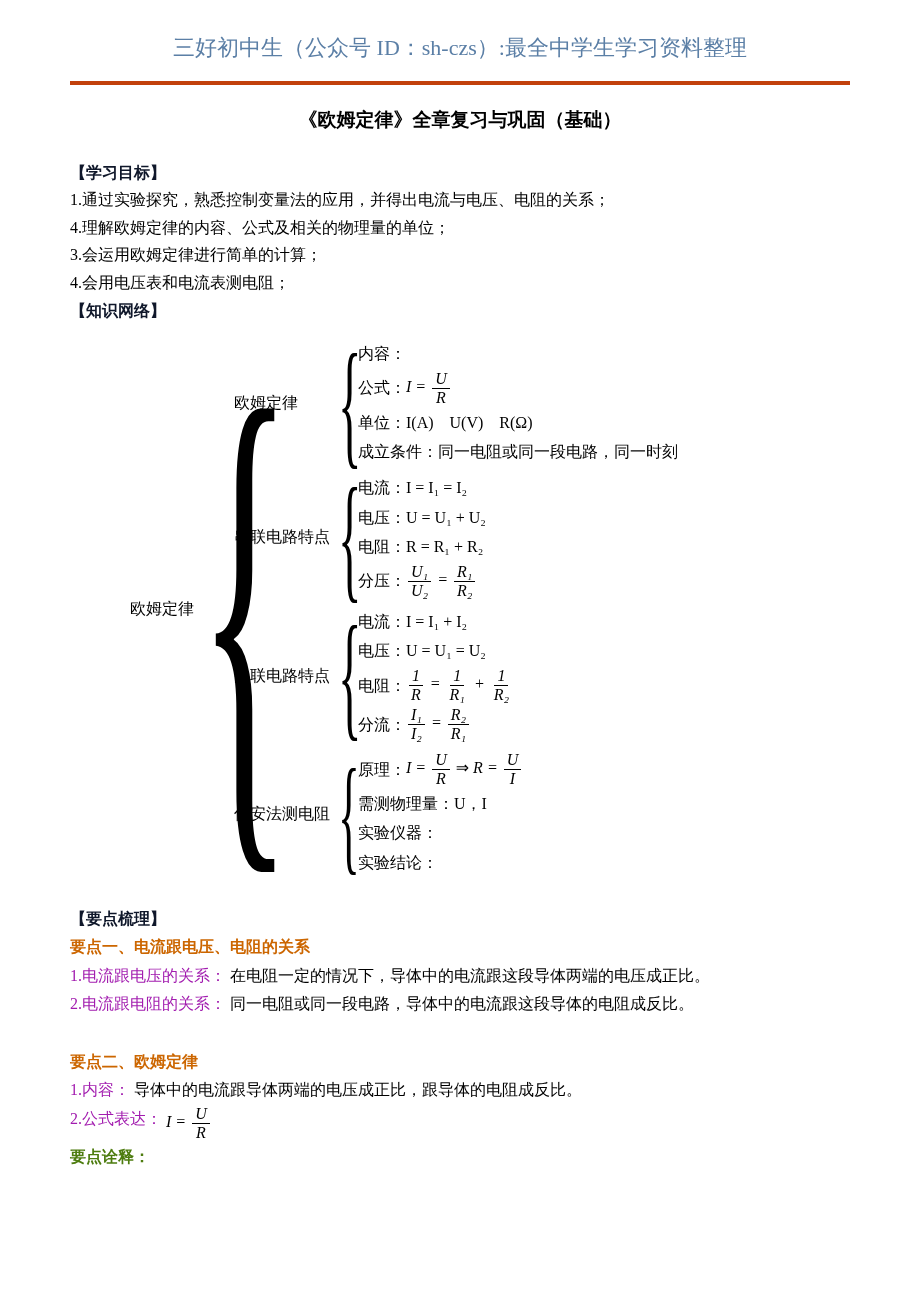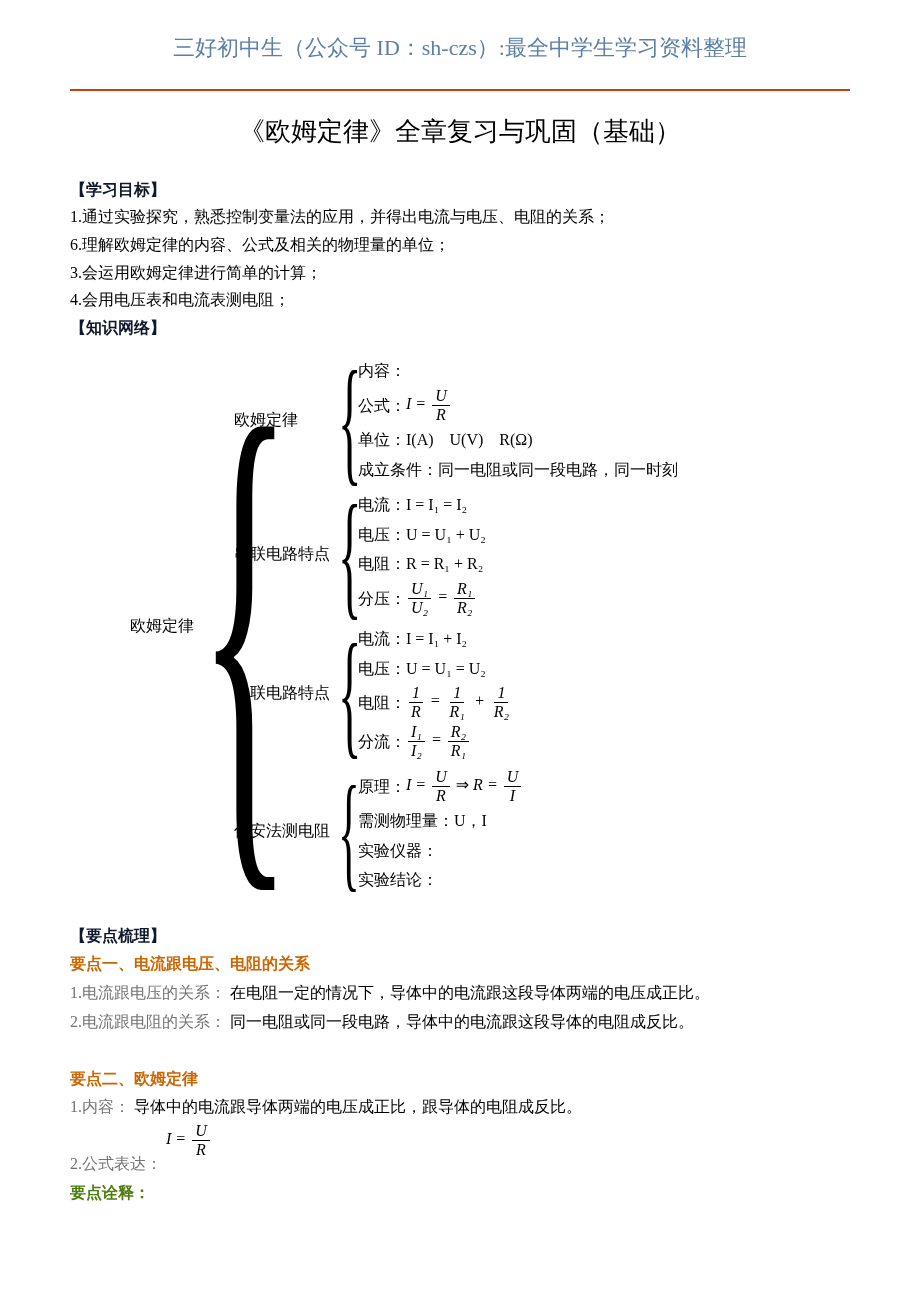--- a/index.html
+++ b/index.html
@@ -12,42 +12,41 @@
     color: #000;
     width: 920px;
   }
   .page {
     padding: 30px 70px 40px 70px;
   }
   .header {
     text-align: center;
     font-size: 22px;
     color: #5b7fa6;
-    padding-bottom: 24px;
-    border-bottom: 2px solid #c2410c;
+    padding-bottom: 16px;
+    border-bottom: 4px solid #c2410c;
     margin-bottom: 20px;
     font-family: "SimSun", serif;
   }
   .title {
     text-align: center;
-    font-size: 26px;
-    font-weight: normal;
+    font-size: 19px;
+    font-weight: bold;
     margin: 20px 0 24px 0;
   }
   .section-label {
     color: #0f172a;
     font-weight: bold;
   }
   .orange {
     color: #cc6600;
     font-weight: bold;
   }
   .blue {
-    color: #737373;
-    margin-top: 28px;
+    color: #a21caf;
   }
   .magenta {
     color: #4d7c0f;
     font-weight: bold;
   }
   p {
     margin: 2px 0;
   }
   .diagram-wrap {
     margin: 18px 0 30px 60px;
@@ -135,21 +134,21 @@
 <body>
 
 <div class="page">
 
   <div class="header">三好初中生（公众号 ID：sh-czs）:最全中学生学习资料整理</div>
 
   <div class="title">《欧姆定律》全章复习与巩固（基础）</div>
 
   <p><span class="section-label">【学习目标】</span></p>
   <p>1.通过实验探究，熟悉控制变量法的应用，并得出电流与电压、电阻的关系；</p>
-  <p>6.理解欧姆定律的内容、公式及相关的物理量的单位；</p>
+  <p>4.理解欧姆定律的内容、公式及相关的物理量的单位；</p>
   <p>3.会运用欧姆定律进行简单的计算；</p>
   <p>4.会用电压表和电流表测电阻；</p>
   <p><span class="section-label">【知识网络】</span></p>
 
   <div class="diagram-wrap">
     <div class="outer-brace">
       <span class="root-label">欧姆定律</span>
       <span class="big-brace">{</span>
       <div class="blocks">
 

